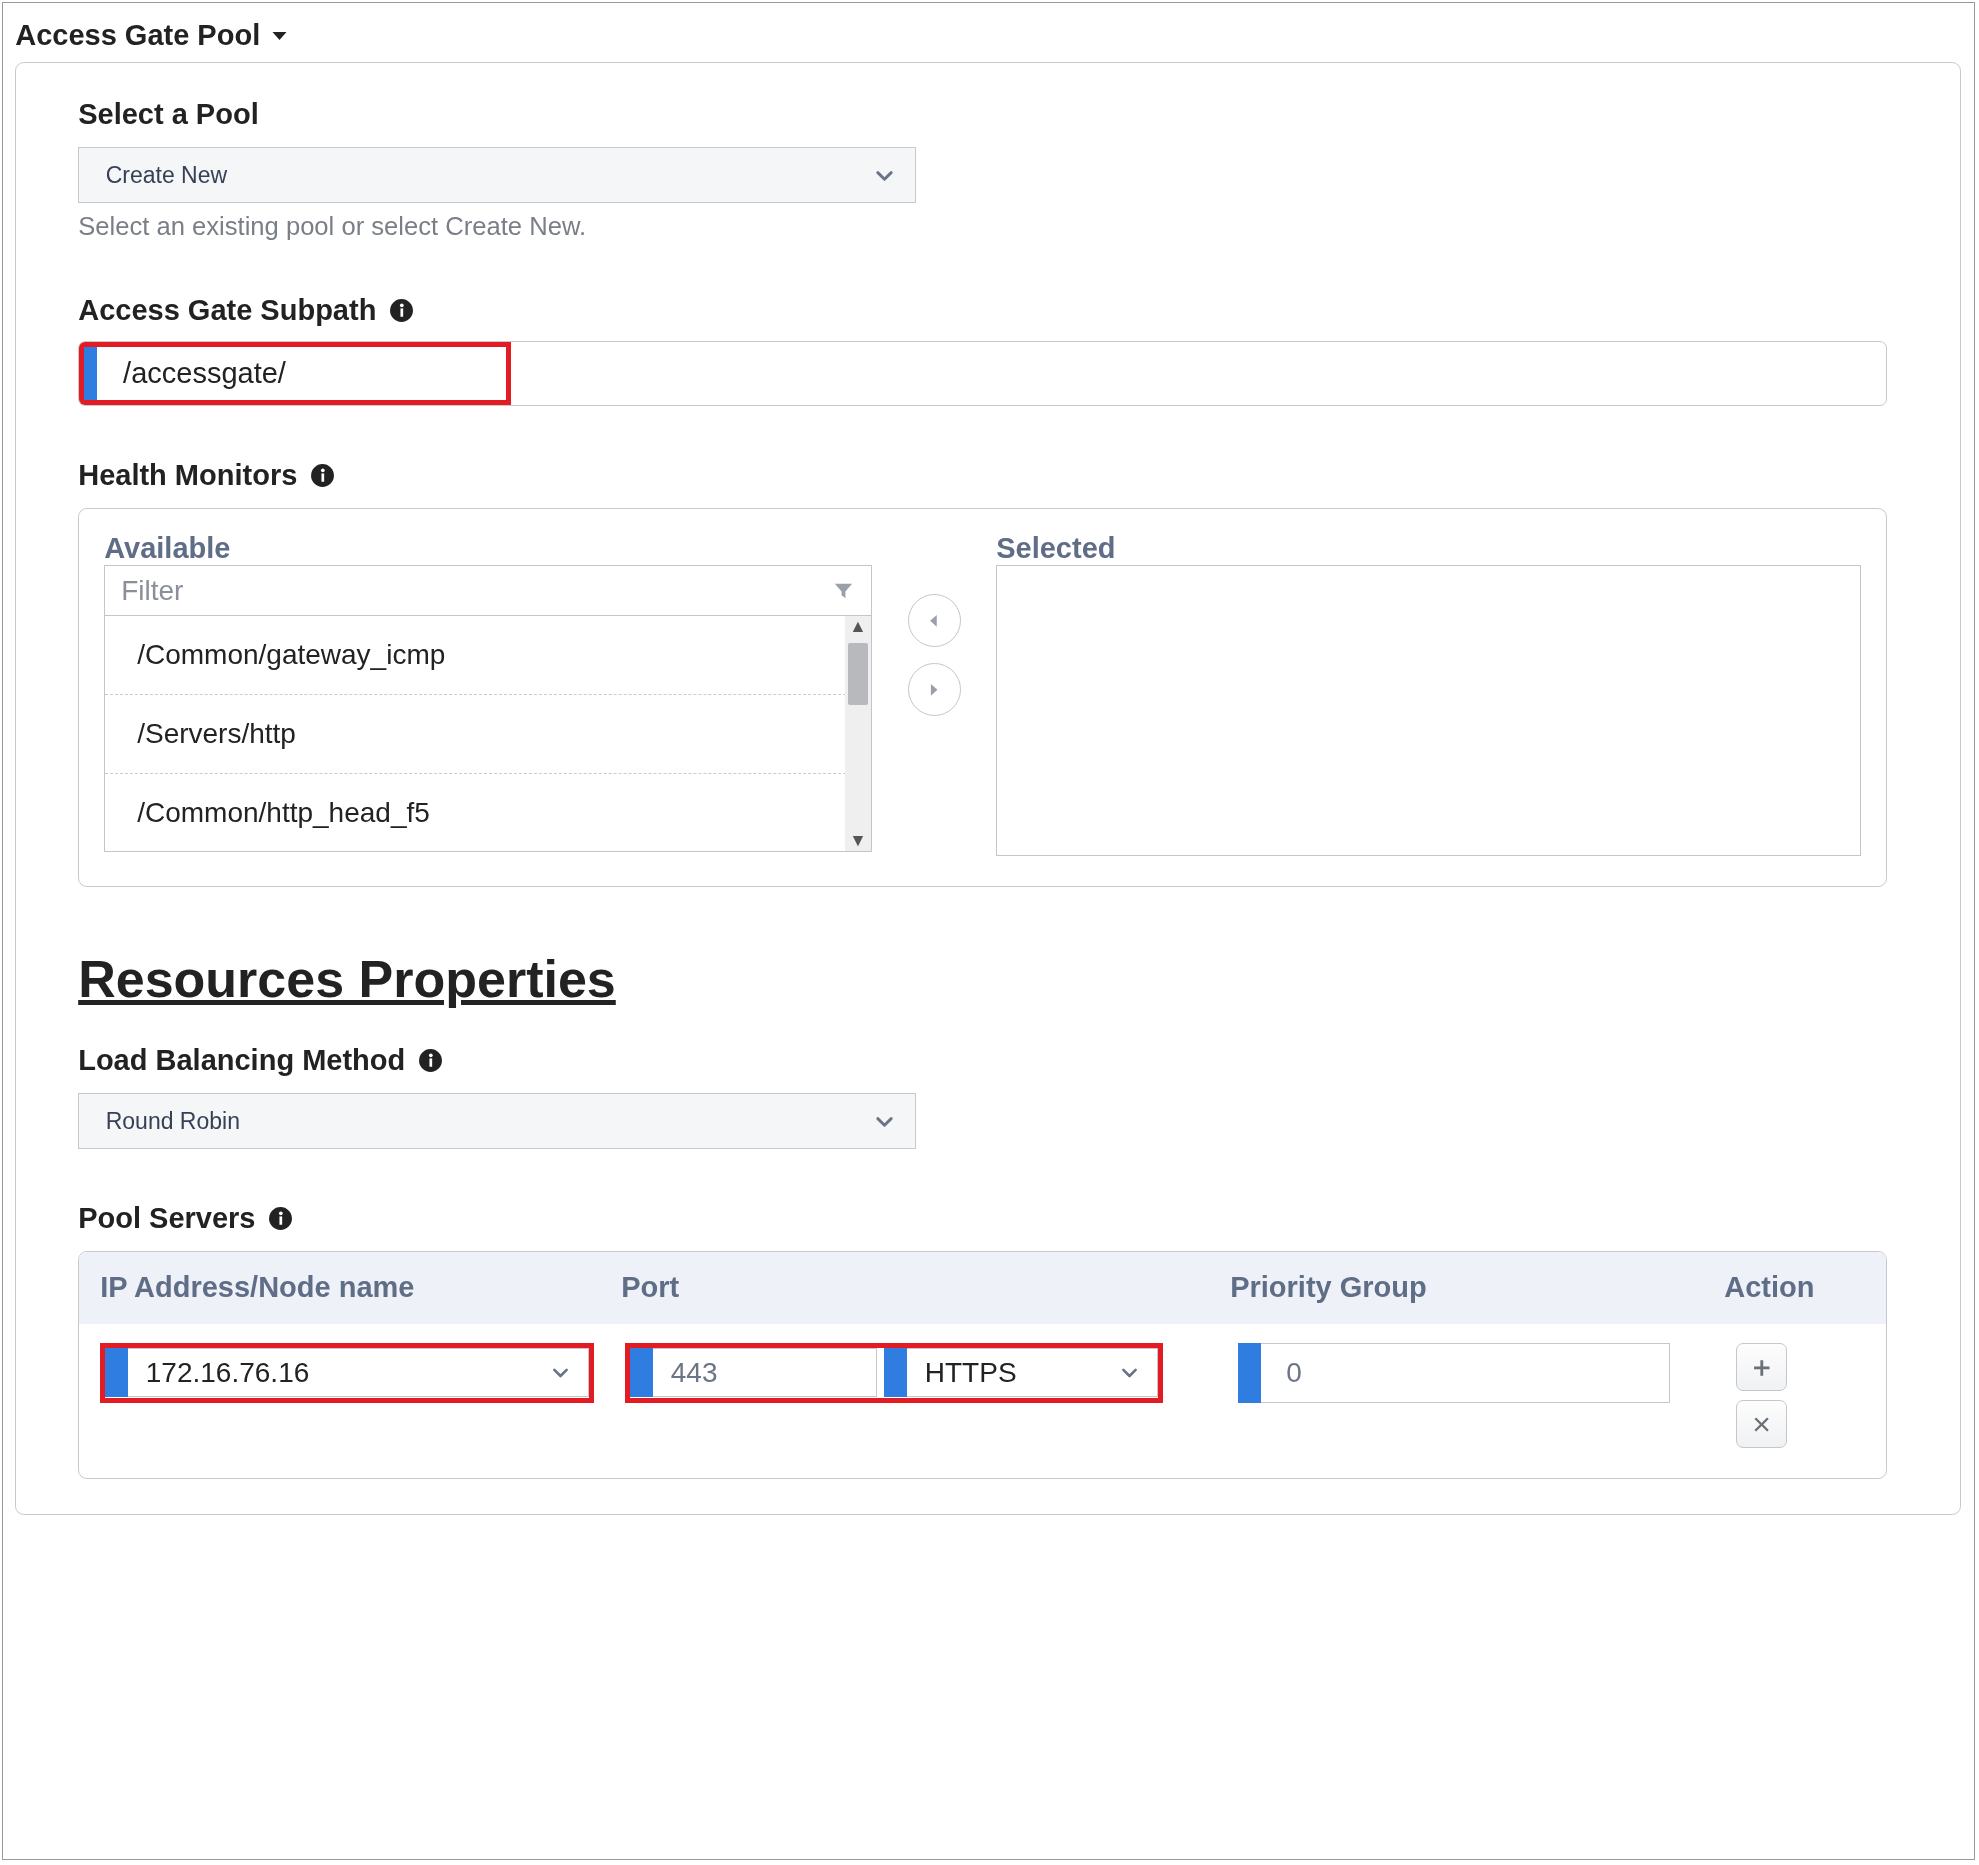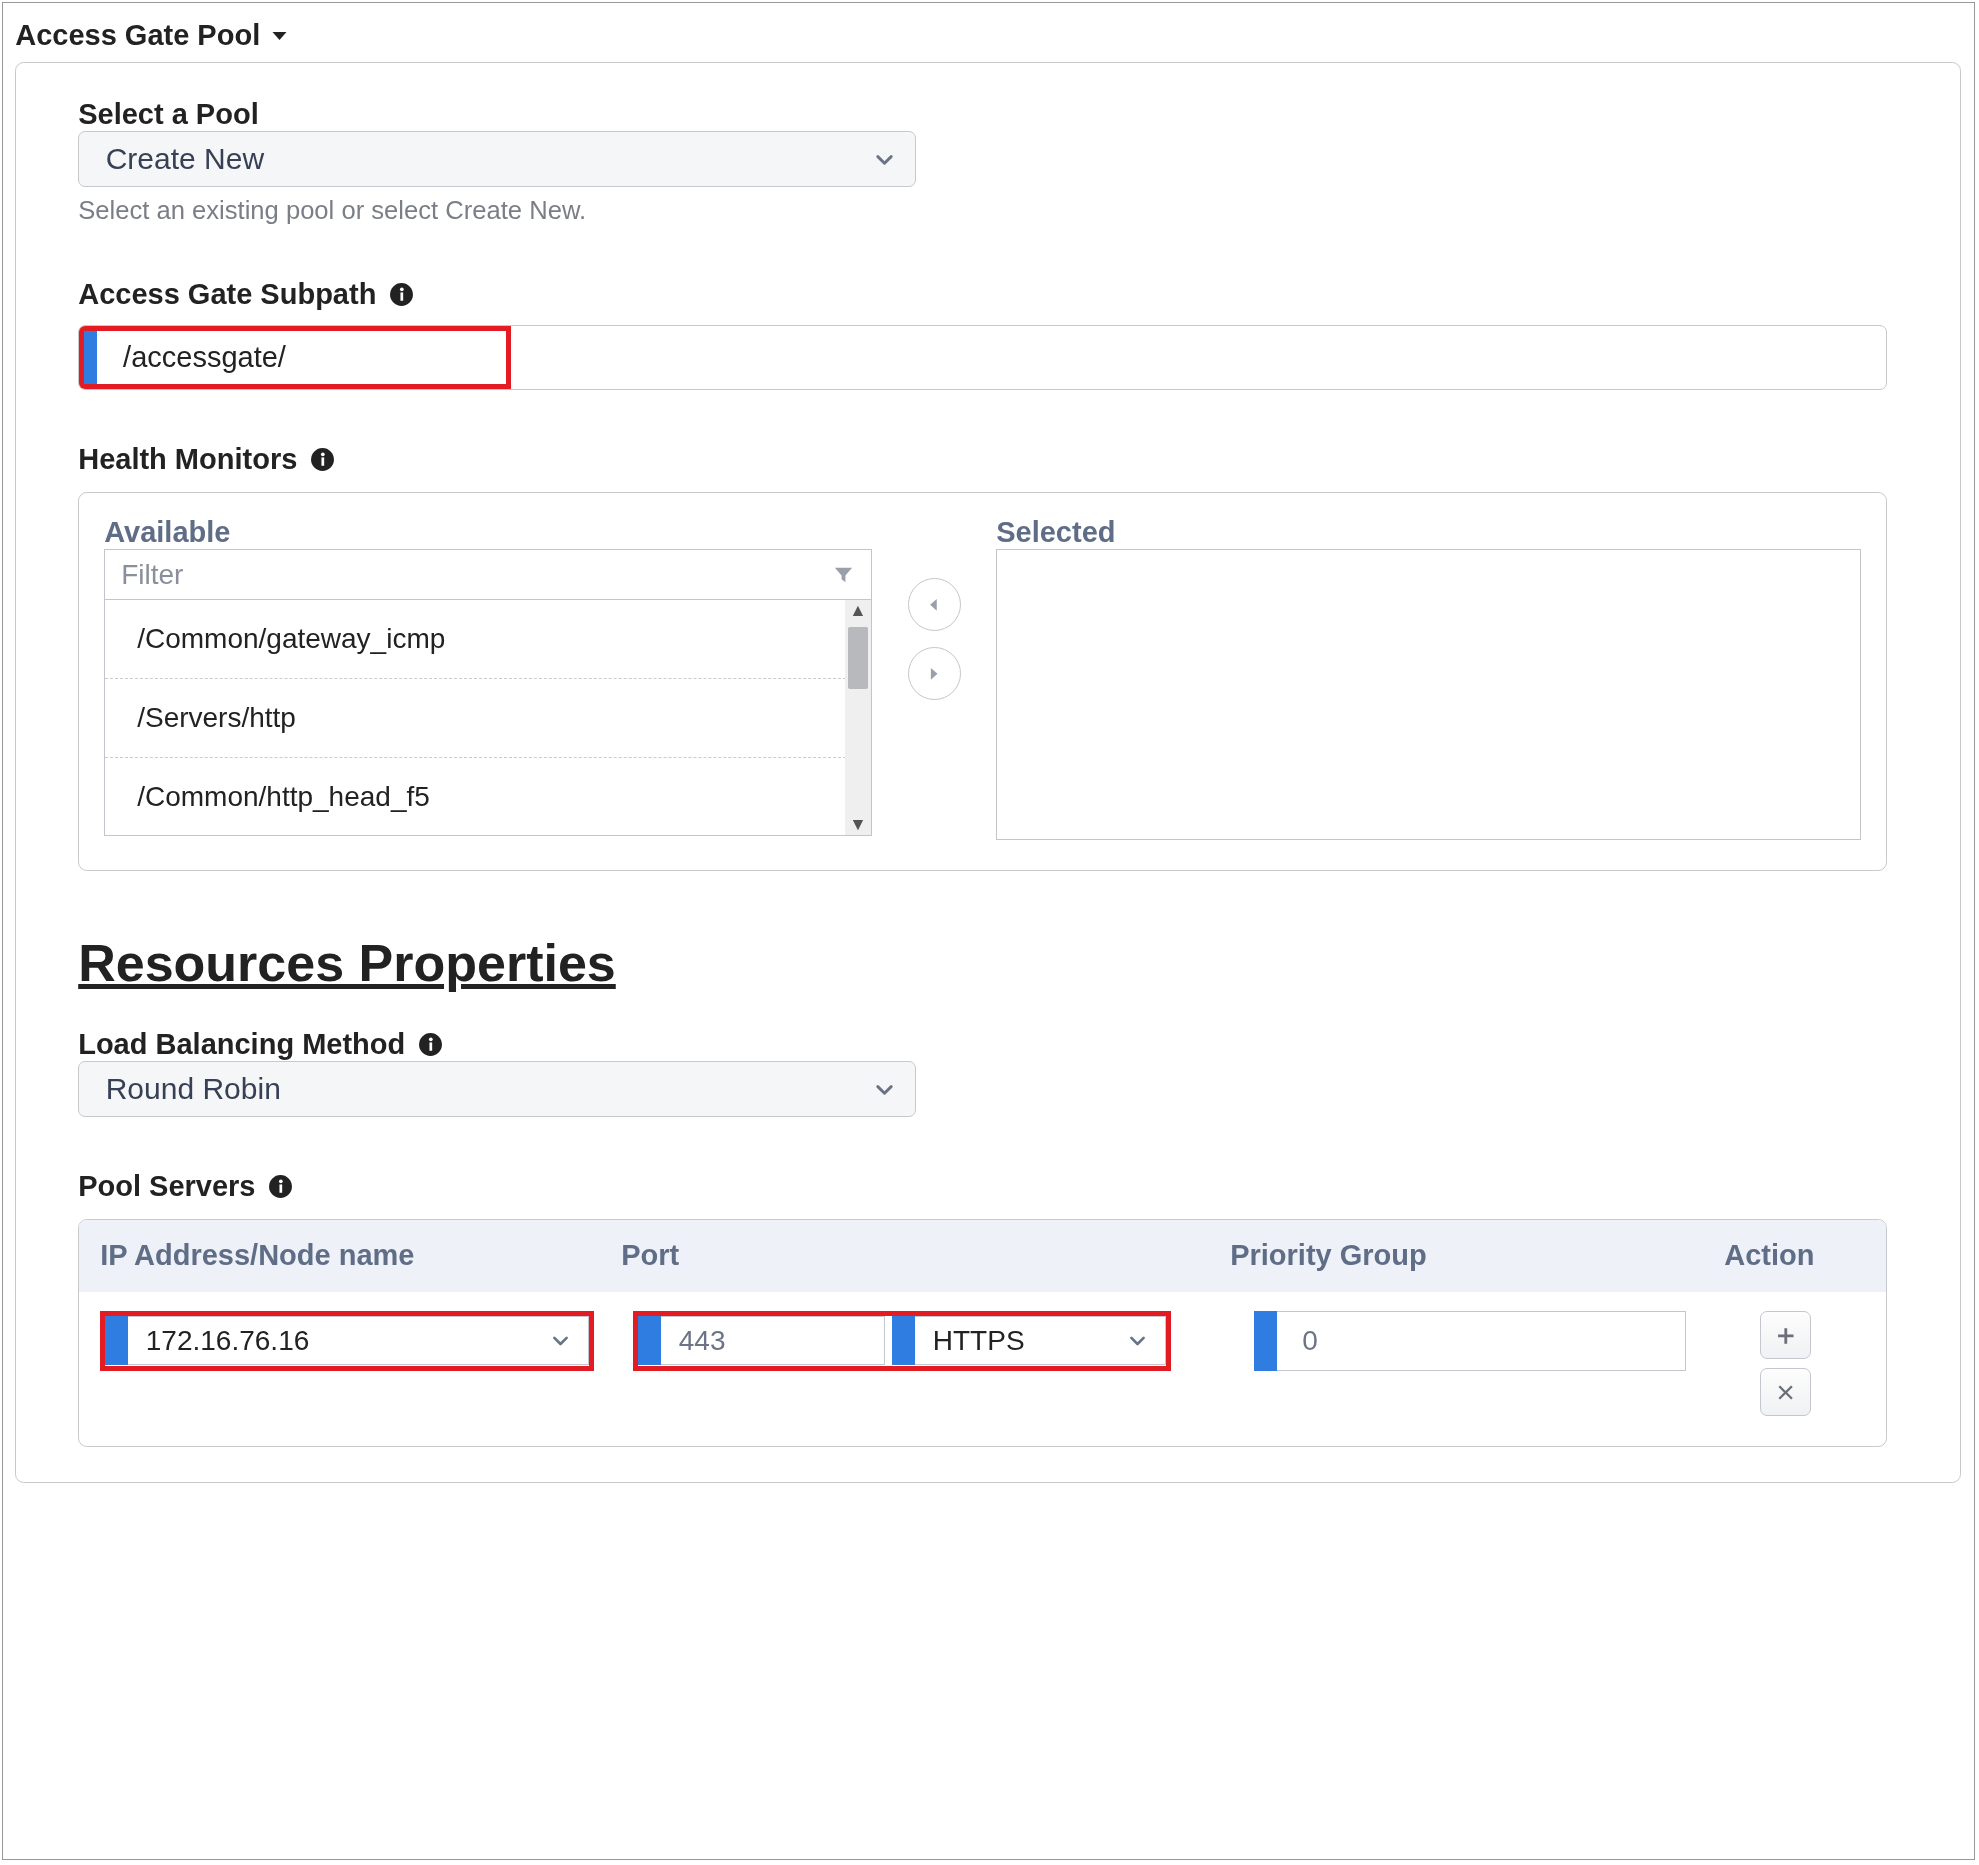--- a/index.html
+++ b/index.html
@@ -49,32 +49,33 @@
     align-items:center;
     justify-content:center;
   }
   .info-icon svg { display:block; }
   .helper {
     color: #7a7e86;
     font-size: 25.6px;
     margin-top: 8.8px;
   }
   .select-wrap {
+    margin-top: 16px;
     width: 838px;
     height: 56px;
     border: 1.8px solid #c9c9c9;
-    border-radius: 7px;
+    border-radius: 0;
     background: #f5f6f8;
     display: flex;
     align-items: center;
     justify-content: space-between;
     padding: 0 19.4px 0 26.5px;
     box-sizing: border-box;
     color: #374055;
-    font-size: 30px;
+    font-size: 23px;
   }
   .select-wrap .chev svg { display:block; }
 
   .block { margin-top: 53px; }
 
   
   .callout-red {
     border: 5.3px solid #e31b23;
     box-sizing: border-box;
     display:flex;
@@ -235,21 +236,21 @@
   }
   .ps-head .c1 { width: 521px; }
   .ps-head .c2 { width: 609px; }
   .ps-head .c3 { width: 494px; }
   .ps-head .c4 { flex:1; }
 
   .ps-row {
     display:flex;
     align-items:flex-start;
     padding: 19.4px 21px 30px 21px;
-    gap: 12px;
+    gap: 4px;
   }
   .ps-row .c1 { width: 521px; }
   .ps-row .c2 { width: 609px; display:flex; align-items:stretch;}
   .ps-row .c3 { width: 494px; }
   .ps-row .c4 { flex:1; display:flex; flex-direction:column; gap:8.8px; align-items:flex-start;}
 
   .red-group {
     border: 5.3px solid #e31b23;
     display:flex;
     align-items:stretch;

